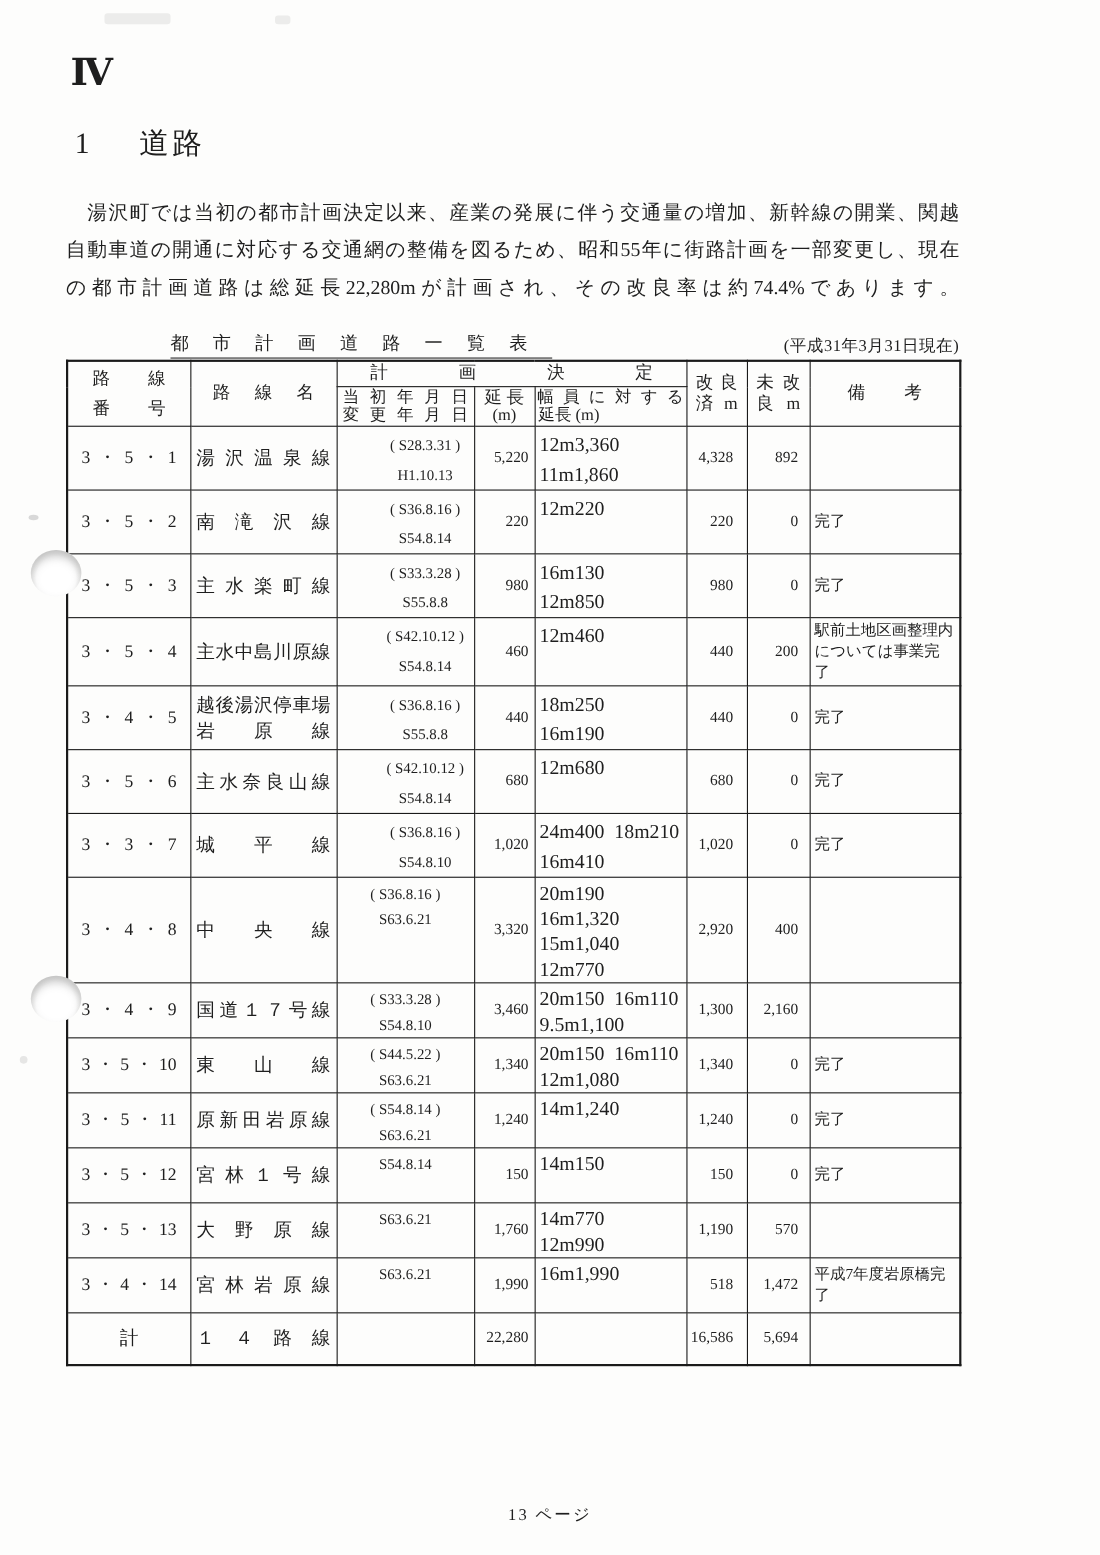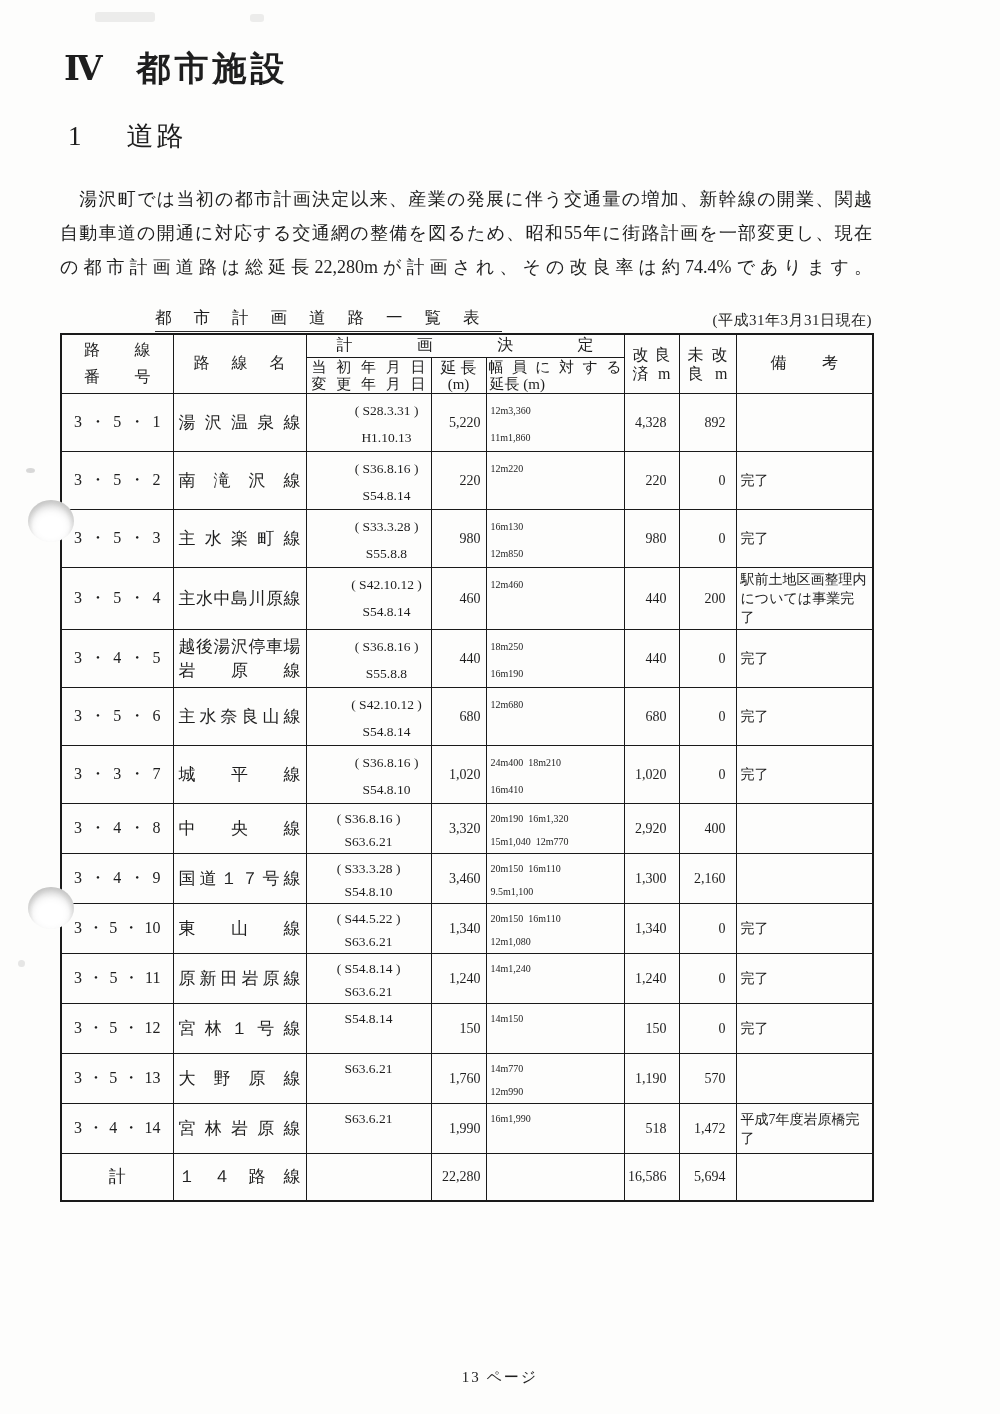--- a/index.html
+++ b/index.html
@@ -81,21 +81,21 @@
   tr.r-total{height:47px;}
 
   .c-no{font-size:16px;}
   .c-no .jl{padding:0 12px;}
   .c-name{font-size:17px;}
   .c-name .jl{padding:0 5px;line-height:24px;}
   .c-date{font-size:13.5px;text-align:center;vertical-align:top;padding-top:3px;}
   .c-date div{line-height:23px;}
   tr.r-tall .c-date div{line-height:27px;padding-left:36px;}
   .c-len{font-size:14px;text-align:right;padding-right:5px;}
-  .c-width{font-size:10px;text-align:left;vertical-align:top;padding:3px 0 0 4px;}
+  .c-width{font-size:18px;text-align:left;vertical-align:top;padding:3px 0 0 4px;}
   .c-width div{line-height:23px;white-space:pre-wrap;}
   tr.r-tall .c-width div{line-height:27px;}
   .c-imp{font-size:14px;text-align:right;padding-right:12px;}
   .c-unimp{font-size:14px;text-align:right;padding-right:10px;}
   .c-note{font-size:14px;text-align:left;padding:2px 4px;}
   .c-note div{line-height:19px;}
   .c-no-total{text-align:center;font-size:17px;}
 
   
   .punch{
@@ -126,21 +126,20 @@
   <div class="smudge sm1"></div>
   <div class="smudge sm2"></div>
   <div class="punch p1"></div>
   <div class="punch p2"></div>
   <div class="speck s1"></div>
   <div class="speck s2"></div>
 
   <div class="content">
     <h1 class="doc-title">
       <span>Ⅳ</span>
-      <span>都市施設</span>
     </h1>
 
     <h2 class="doc-section">
       <span>1</span>
       <span>道路</span>
     </h2>
 
     <div class="para">
       <div class="pline">　湯沢町では当初の都市計画決定以来、産業の発展に伴う交通量の増加、新幹線の開業、関越</div>
       <div class="pline">自動車道の開通に対応する交通網の整備を図るため、昭和55年に街路計画を一部変更し、現在</div>

